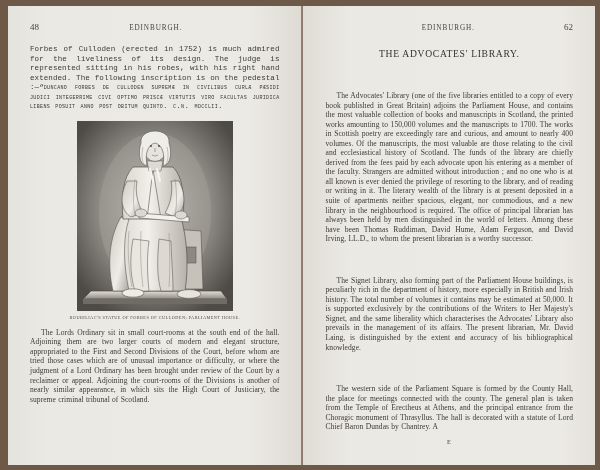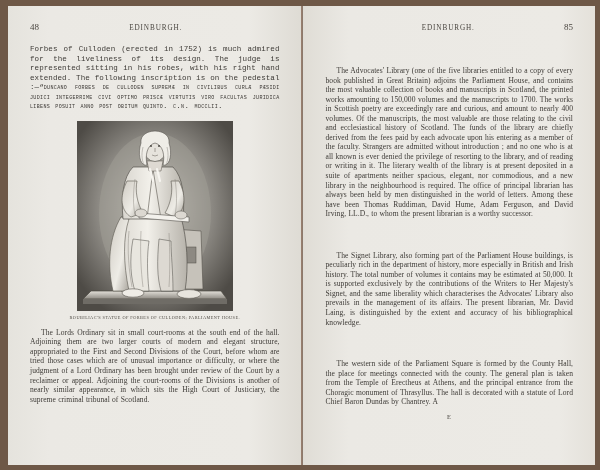--- a/index.html
+++ b/index.html
@@ -183,23 +183,24 @@
 
       <div class="plate-caption">Roubiliac's Statue of Forbes of Culloden; Parliament House.</div>
 
       <p class="body ind" style="margin-top:8px;">The Lords Ordinary sit in small court-rooms at the south end of the hall. Adjoining them are two larger courts of modern and elegant structure, appropriated to the First and Second Divisions of the Court, before whom are tried those cases which are of unusual importance or difficulty, or where the judgment of a Lord Ordinary has been brought under review of the Court by a reclaimer or appeal. Adjoining the court-rooms of the Divisions is another of nearly similar appearance, in which sits the High Court of Justiciary, the supreme criminal tribunal of Scotland.</p>
     </div>
 
     <div class="page right">
 
       <div class="runhead rt">
         <span class="ctr">EDINBURGH.</span>
-        <span class="folio">85</span>
+        <span class="folio">62</span>
       </div>
 
+      <h2 class="sectitle">THE ADVOCATES' LIBRARY.</h2>
 
       <p class="body ind">The Advocates' Library (one of the five libraries entitled to a copy of every book published in Great Britain) adjoins the Parliament House, and contains the most valuable collection of books and manuscripts in Scotland, the printed works amounting to 150,000 volumes and the manuscripts to 1700. The works in Scottish poetry are exceedingly rare and curious, and amount to nearly 400 volumes. Of the manuscripts, the most valuable are those relating to the civil and ecclesiastical history of Scotland. The funds of the library are chiefly derived from the fees paid by each advocate upon his entering as a member of the faculty. Strangers are admitted without introduction ; and no one who is at all known is ever denied the privilege of resorting to the library, and of reading or writing in it. The literary wealth of the library is at present deposited in a suite of apartments neither spacious, elegant, nor commodious, and a new library in the neighbourhood is required. The office of principal librarian has always been held by men distinguished in the world of letters. Among these have been Thomas Ruddiman, David Hume, Adam Ferguson, and David Irving, LL.D., to whom the present librarian is a worthy successor.</p>
       <p class="body ind">The Signet Library, also forming part of the Parliament House buildings, is peculiarly rich in the department of history, more especially in British and Irish history. The total number of volumes it contains may be estimated at 50,000. It is supported exclusively by the contributions of the Writers to Her Majesty's Signet, and the same liberality which characterises the Advocates' Library also prevails in the management of its affairs. The present librarian, Mr. David Laing, is distinguished by the extent and accuracy of his bibliographical knowledge.</p>
       <p class="body ind">The western side of the Parliament Square is formed by the County Hall, the place for meetings connected with the county. The general plan is taken from the Temple of Erectheus at Athens, and the principal entrance from the Choragic monument of Thrasyllus. The hall is decorated with a statute of Lord Chief Baron Dundas by Chantrey. A</p>
 
       <div class="signature">E</div>
     </div>
 
     <div class="gutter"></div>
   </div>

